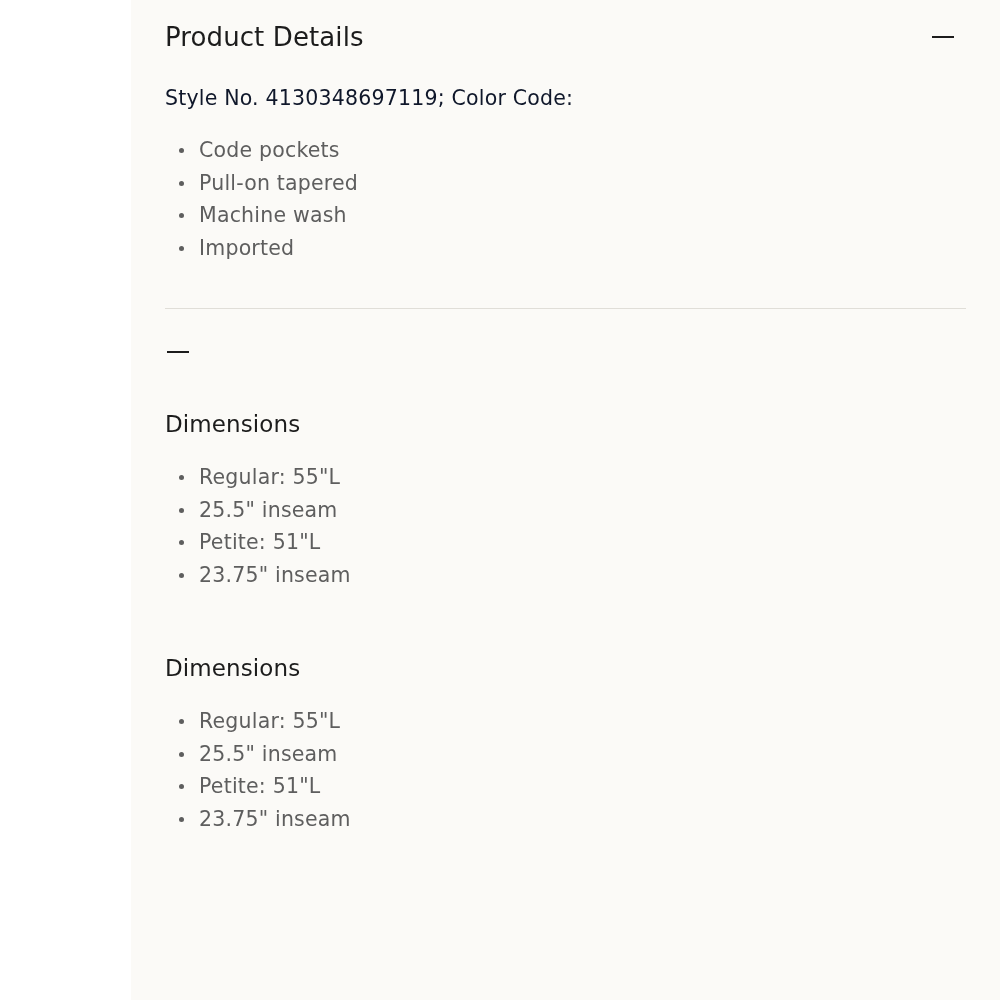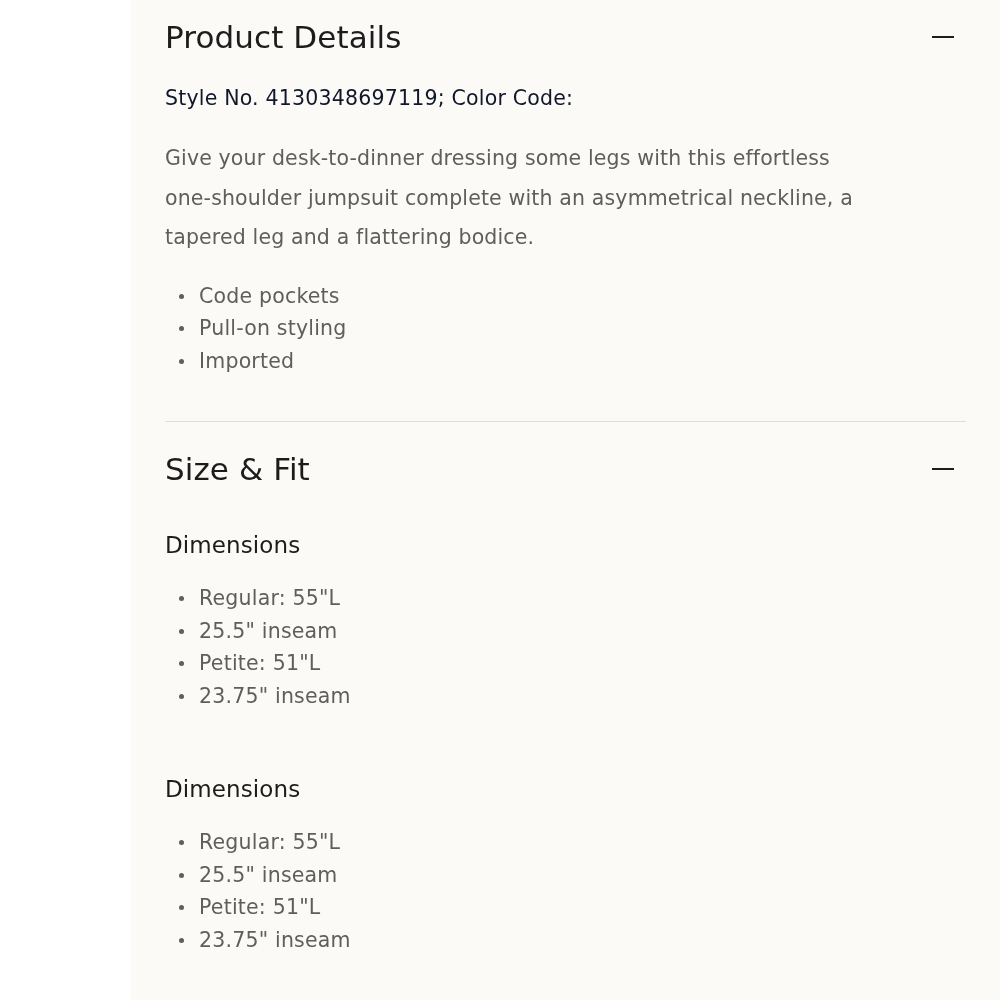--- a/index.html
+++ b/index.html
@@ -36,21 +36,21 @@
   }
 
   .section-header {
     display: flex;
     align-items: center;
     justify-content: space-between;
     padding-top: 20px;
   }
 
   .section-title {
-    font-size: 31px;
+    font-size: 26px;
     line-height: 34px;
     color: #1c1c1c;
     font-weight: 400;
     letter-spacing: 0.1px;
   }
 
   .toggle-icon {
     width: 26px;
     height: 26px;
     position: relative;
@@ -136,34 +136,33 @@
   <div class="panel">
 
     <div class="section section1">
       <div class="section-header">
         <div class="section-title">Product Details</div>
         <div class="toggle-icon"></div>
       </div>
 
       <div class="style-line">Style No. 4130348697119; Color Code:</div>
 
-      <div class="desc">Give your desk-to-dinner dressing some legs with this effortless one-shoulder jumpsuit complete with an asymmetrical neckline, a tapered leg and a flattering bodice.</div>
 
       <ul class="bullets">
         <li>Code pockets</li>
-        <li>Pull-on styling</li>
+        <li>Pull-on tapered</li>
+        <li>Machine wash</li>
         <li>Imported</li>
       </ul>
 
       <div class="divider"></div>
     </div>
 
     <div class="section section2">
       <div class="section-header">
-        <div class="section-title">Size &amp; Fit</div>
         <div class="toggle-icon"></div>
       </div>
 
       <div class="sub-title">Dimensions</div>
 
       <ul class="bullets">
         <li>Regular: 55"L</li>
         <li>25.5" inseam</li>
         <li>Petite: 51"L</li>
         <li>23.75" inseam</li>

